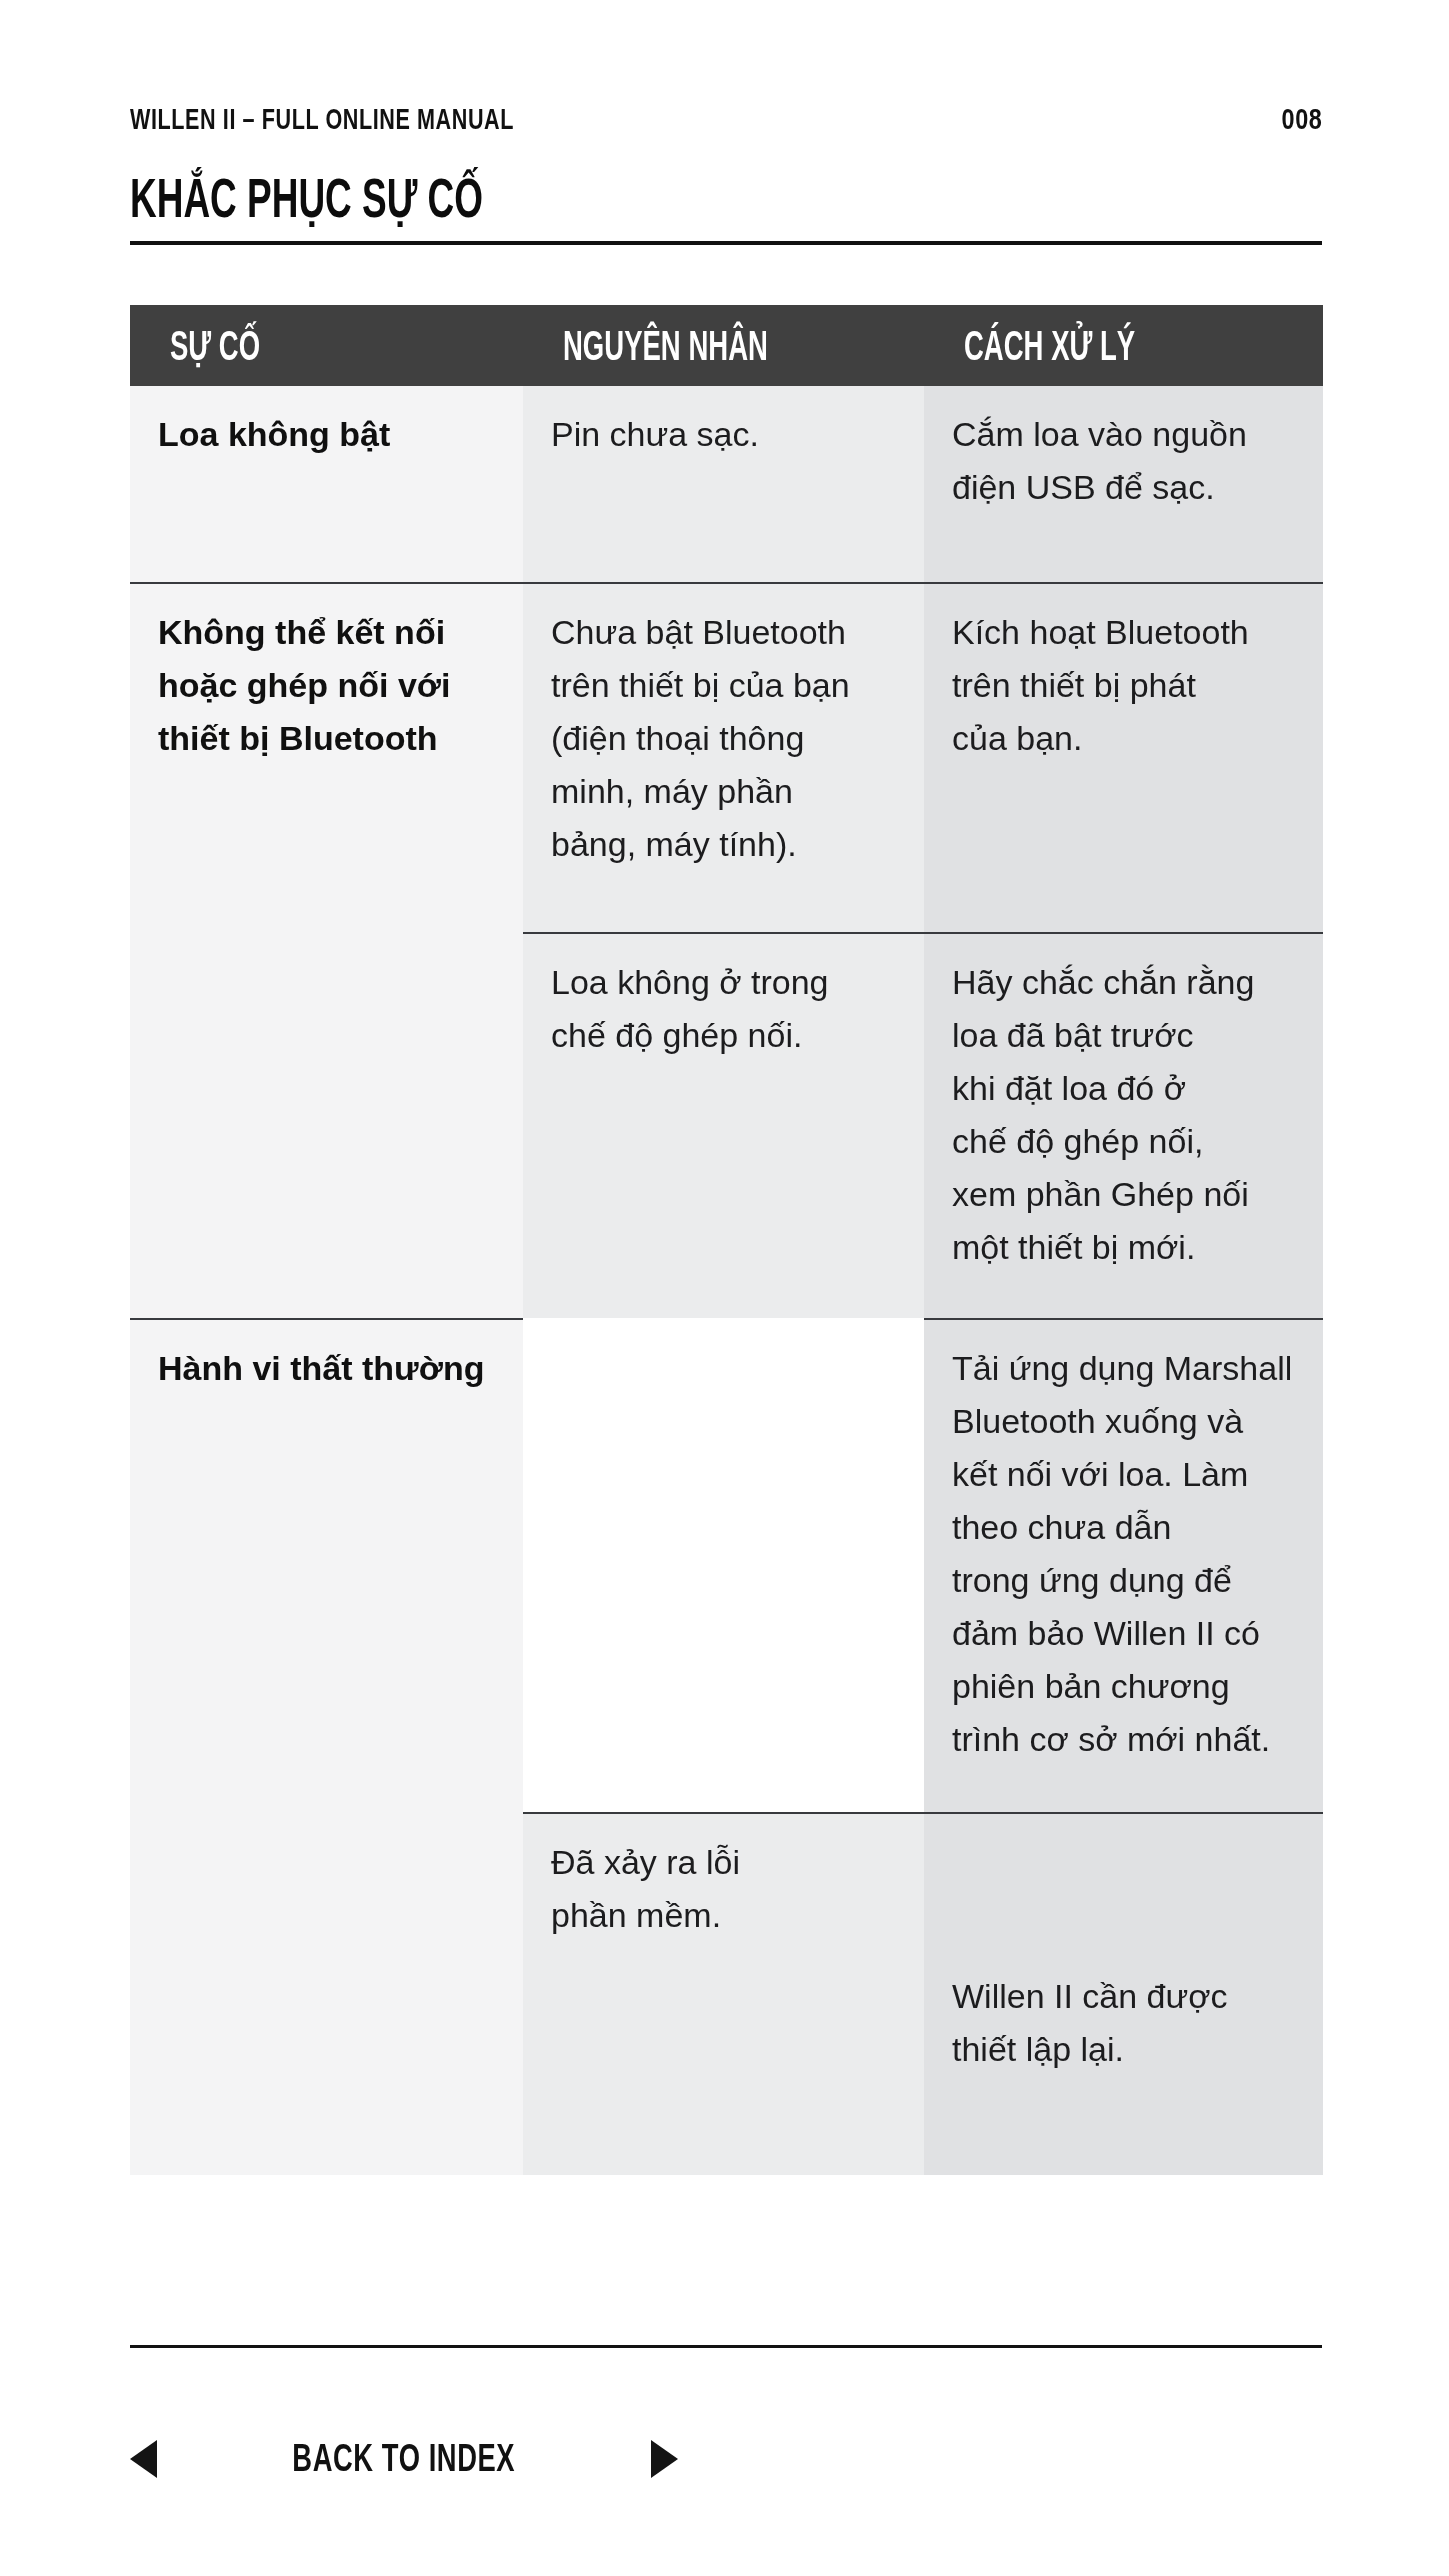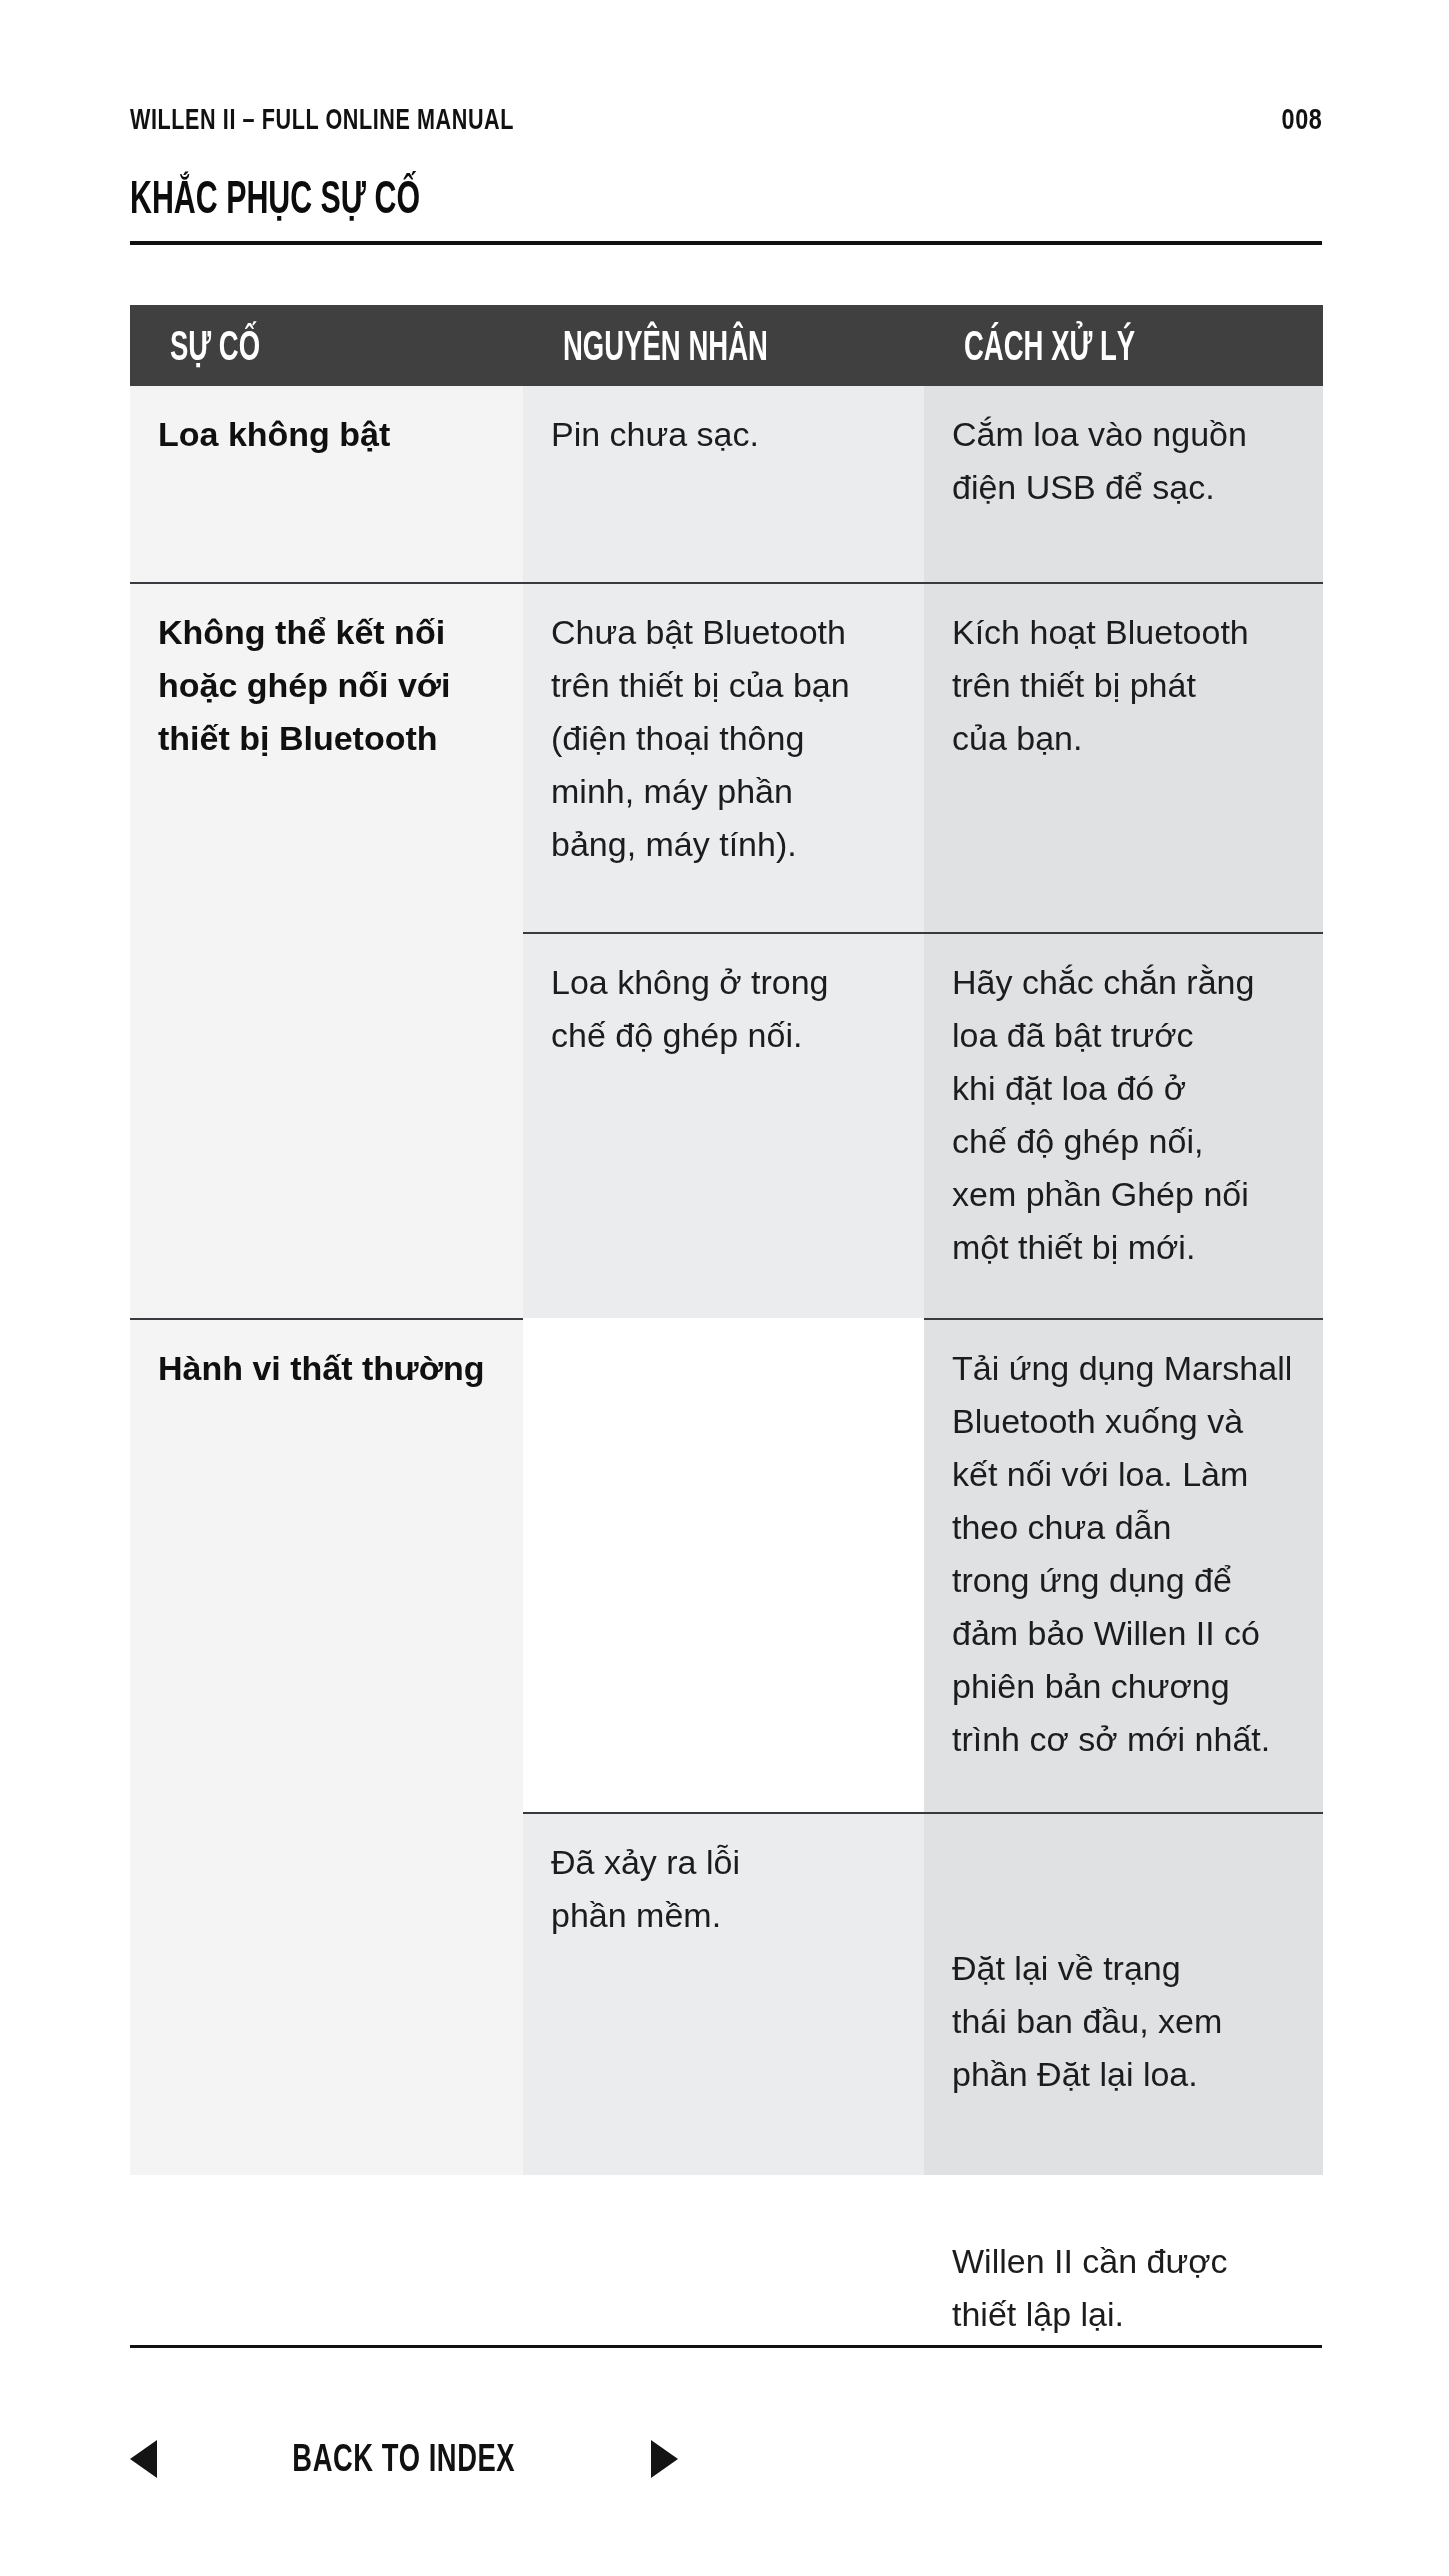--- a/index.html
+++ b/index.html
@@ -20,21 +20,21 @@
   .cx-nav{transform:scaleX(0.72);transform-origin:center center;}
 
   .meta-row{
     position:absolute;left:130px;top:103px;width:1192px;
     display:flex;justify-content:space-between;align-items:flex-start;
     font-size:30px;font-weight:700;letter-spacing:0.8px;line-height:32px;color:#111;
   }
   .title-row{position:absolute;left:130px;top:160px;width:1192px;height:75px;}
   .title-row .ttl{
     position:absolute;top:0;left:0;margin:0;
-    font-size:46px;font-weight:700;line-height:75px;letter-spacing:0px;color:#0c0c0c;white-space:nowrap;
+    font-size:56px;font-weight:700;line-height:75px;letter-spacing:0px;color:#0c0c0c;white-space:nowrap;
   }
   .title-row .lang{position:absolute;top:0;left:836px;white-space:nowrap;}
   .title-rule{position:absolute;left:130px;top:241px;width:1192px;height:4.2px;background:#111;}
 
   
   .tbl{
     position:absolute;left:130px;top:305px;width:1192px;
     display:grid;
     grid-template-columns:393px 401px 399px;
     grid-template-rows:81px 196px 350px 386px 494px 363px;
@@ -149,23 +149,20 @@
 Bluetooth xuống và
 kết nối với loa. Làm
 theo chưa dẫn
 trong ứng dụng để
 đảm bảo Willen II có
 phiên bản chương
 trình cơ sở mới nhất.</div>
     <div class="cell bg2 g-c3b bt-sub">Đã xảy ra lỗi
 phần mềm.</div>
     <div class="cell bg3 g-s3b bt-sub">
-      <div class="para">Đặt lại về trạng
-thái ban đầu, xem
-phần Đặt lại loa.</div>
       <div class="para para2">Willen II cần được
 thiết lập lại.</div>
     </div>
 
   </div>
 
   <div class="bottom-rule"></div>
 
   <nav class="nav">
     <span class="arr arr-left"></span>

